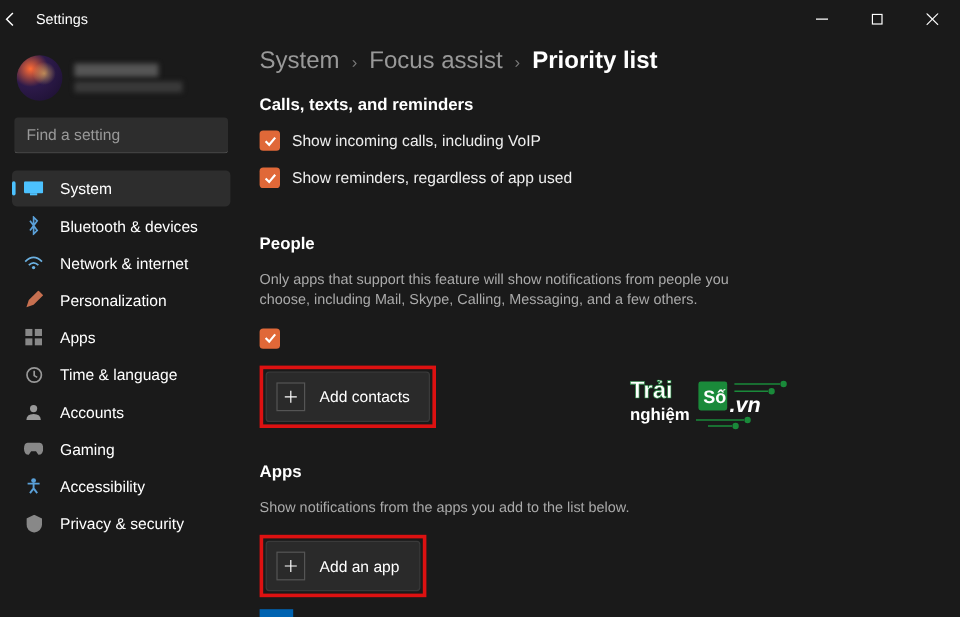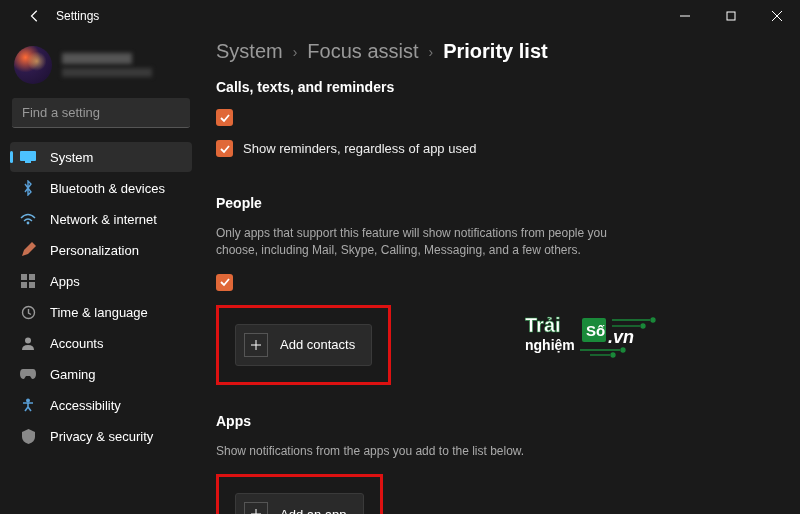--- a/index.html
+++ b/index.html
@@ -1,17 +1,17 @@
 <!DOCTYPE html>
 <html><head>
 <meta charset="utf-8">
 <style>
 * { margin: 0; padding: 0; box-sizing: border-box; font-family: 'Segoe UI', sans-serif; }
 body { background: #1a1a1a; color: #fff; width: 800px; height: 514px; overflow: hidden; font-size: 13px; }
-.titlebar { height: 32px; display: flex; align-items: center; padding-left: 28px; }
+.titlebar { height: 32px; display: flex; align-items: center; padding-left: 2px; }
 .titlebar-left { display: flex; align-items: center; gap: 14px; }
 .back-btn { cursor: pointer; display: flex; }
 .win-title { font-size: 12px; }
 .win-controls { margin-left: auto; display: flex; }
 .win-btn { width: 46px; height: 32px; display: flex; align-items: center; justify-content: center; cursor: pointer; }
 .main { display: flex; height: calc(514px - 32px); }
 .sidebar { width: 198px; padding: 8px 6px 0 10px; }
 .profile { display: flex; align-items: center; gap: 10px; padding: 6px 4px 14px; }
 .avatar { width: 38px; height: 38px; border-radius: 50%; background: radial-gradient(circle at 30% 30%, #ff6b35 0%, #2d1a4a 40%, #1a0f2e 100%); position: relative; overflow: hidden; }
 .avatar::after { content: ''; position: absolute; inset: 0; background: radial-gradient(circle at 60% 40%, rgba(255,200,100,0.6) 0%, transparent 30%); }
@@ -33,21 +33,21 @@
 .bc-current { color: #fff; font-weight: 600; }
 .section-title { font-size: 14px; font-weight: 600; margin: 4px 0 14px; }
 .check-row { display: flex; align-items: center; gap: 10px; margin-bottom: 14px; }
 .checkbox { width: 17px; height: 17px; background: #e06838; border-radius: 3px; display: flex; align-items: center; justify-content: center; cursor: pointer; }
 .checkbox svg { width: 12px; height: 12px; }
 .check-label { font-size: 13px; color: #eee; }
 .section-desc { font-size: 12px; color: #aaa; line-height: 1.45; margin-bottom: 14px; max-width: 410px; }
 .add-btn { display: inline-flex; align-items: center; gap: 12px; padding: 8px 16px 8px 8px; background: #2a2a2a; border: 1px solid #3a3a3a; border-radius: 3px; cursor: pointer; margin-bottom: 6px; }
 .add-icon-box { width: 24px; height: 24px; border: 1px solid #555; display: flex; align-items: center; justify-content: center; }
 .add-label { font-size: 13px; }
-.highlight-box { border: 3px solid #d11; display: inline-block; padding: 16px; margin-bottom: 4px; }
+.highlight-box { border: 3px solid #d11; display: inline-block; padding: 2px; margin-bottom: 4px; }
 .section-spacer { height: 20px; }
 .app-row { display: flex; align-items: center; gap: 12px; padding: 6px 0; }
 .app-icon-box { width: 28px; height: 28px; background: #0063b1; display: flex; align-items: center; justify-content: center; }
 .watermark { position: absolute; right: 130px; top: 310px; pointer-events: none; }
 ::-webkit-scrollbar { width: 2px; }
 ::-webkit-scrollbar-thumb { background: #444; }
 </style>
 </head>
 <body>
 
@@ -196,20 +196,21 @@
       <span class="bc-current">Priority list</span>
     </div>
 
     <div class="section-title">Calls, texts, and reminders</div>
     <div class="check-row">
       <div class="checkbox">
           <svg viewBox="0 0 12 12">
             <path d="M2 6 L5 9 L10 3" stroke="#fff" stroke-width="1.8" fill="none"></path>
           </svg>
         </div>
+      <span class="check-label">Show incoming calls, including VoIP</span>
     </div>
     <div class="check-row">
       <div class="checkbox">
           <svg viewBox="0 0 12 12">
             <path d="M2 6 L5 9 L10 3" stroke="#fff" stroke-width="1.8" fill="none"></path>
           </svg>
         </div>
       <span class="check-label">Show reminders, regardless of app used</span>
     </div>
 

